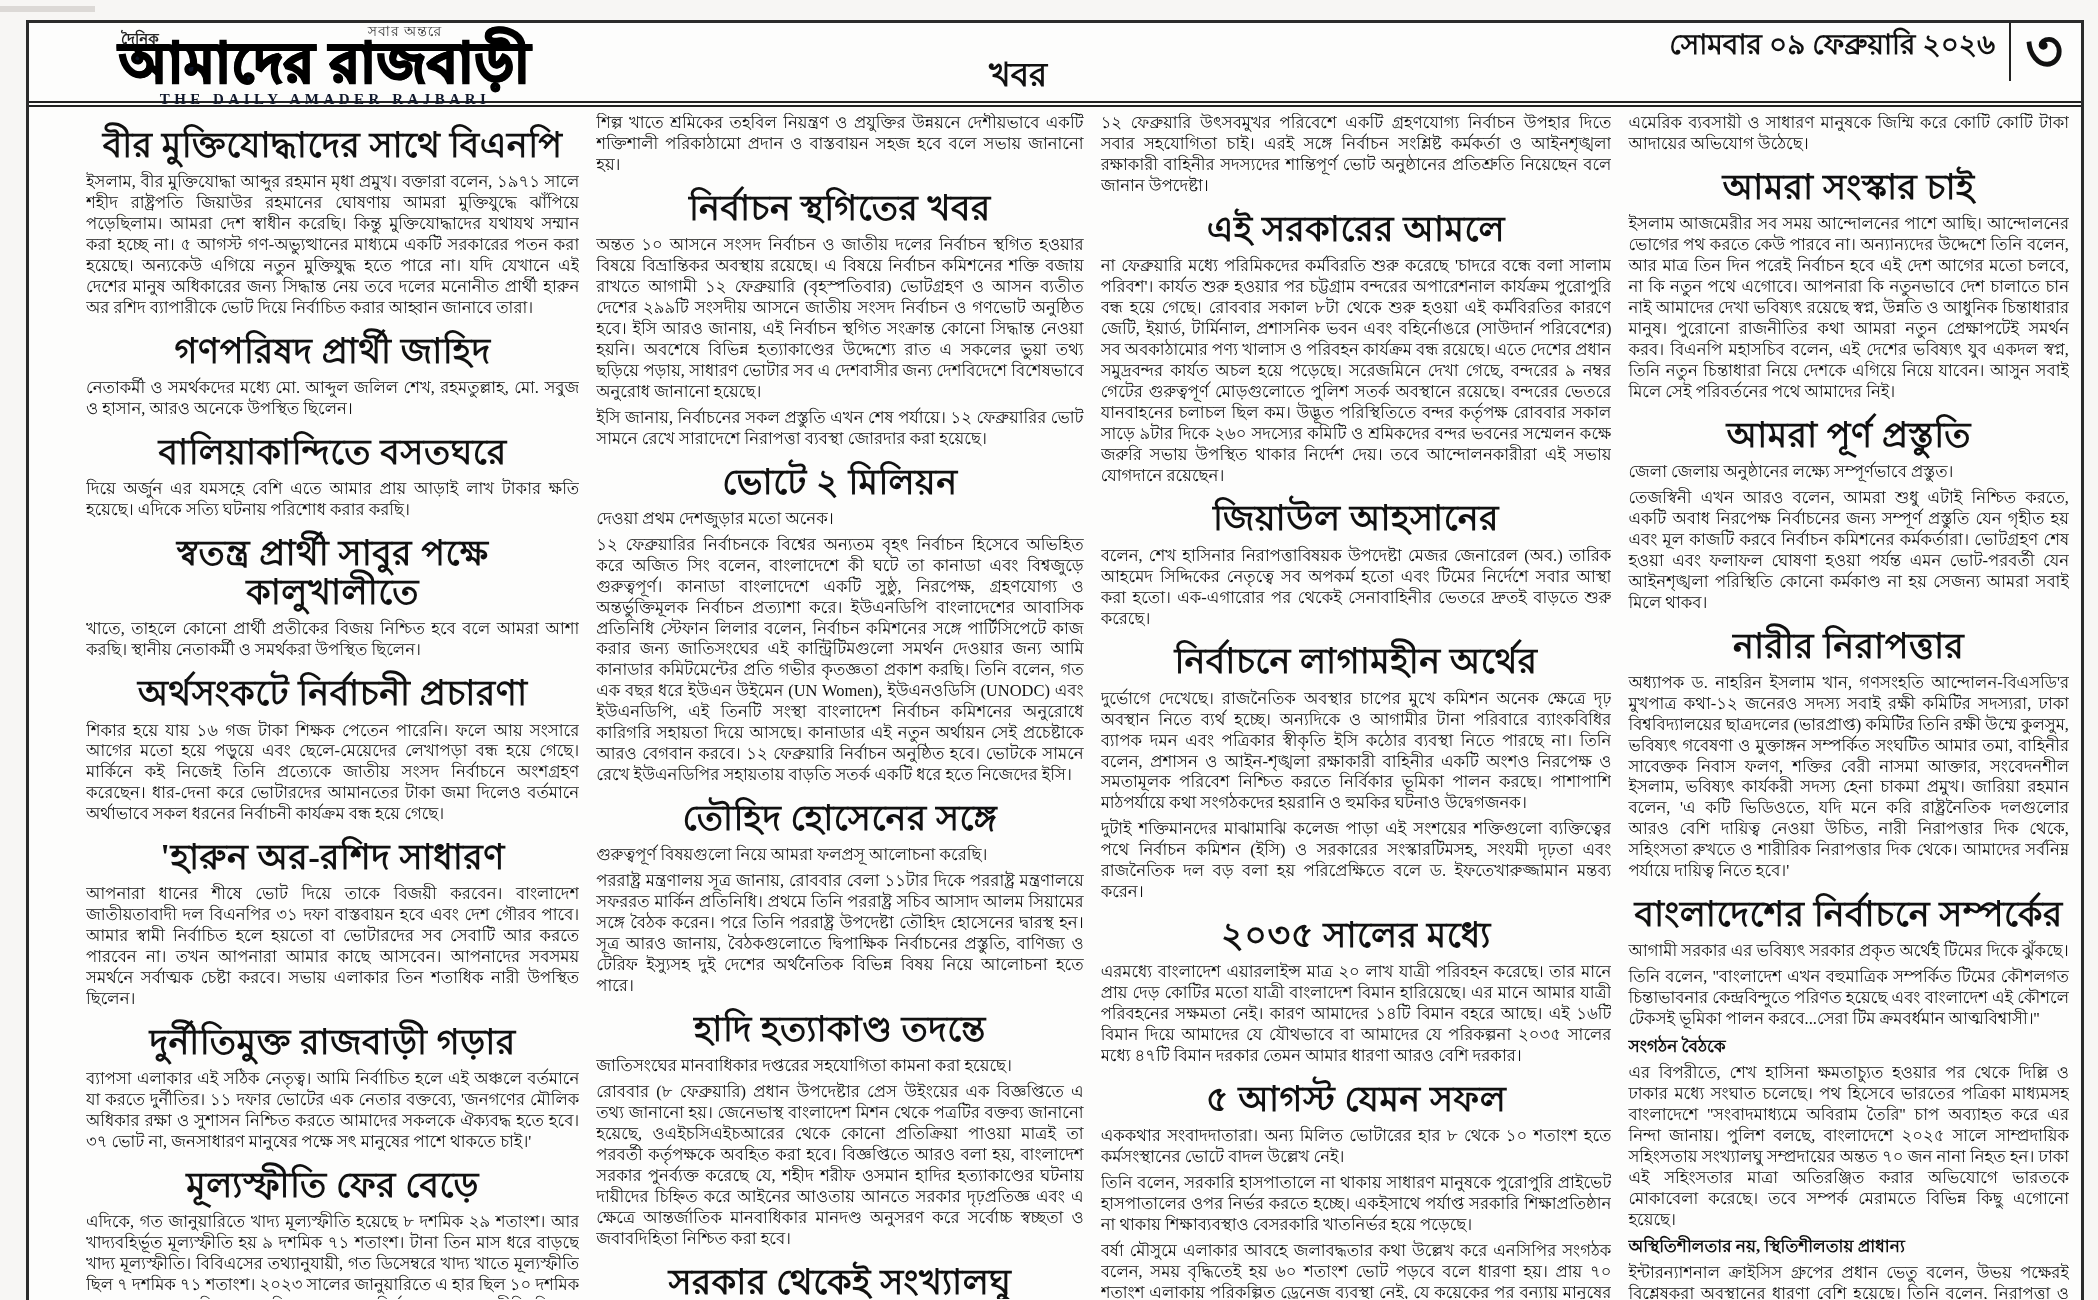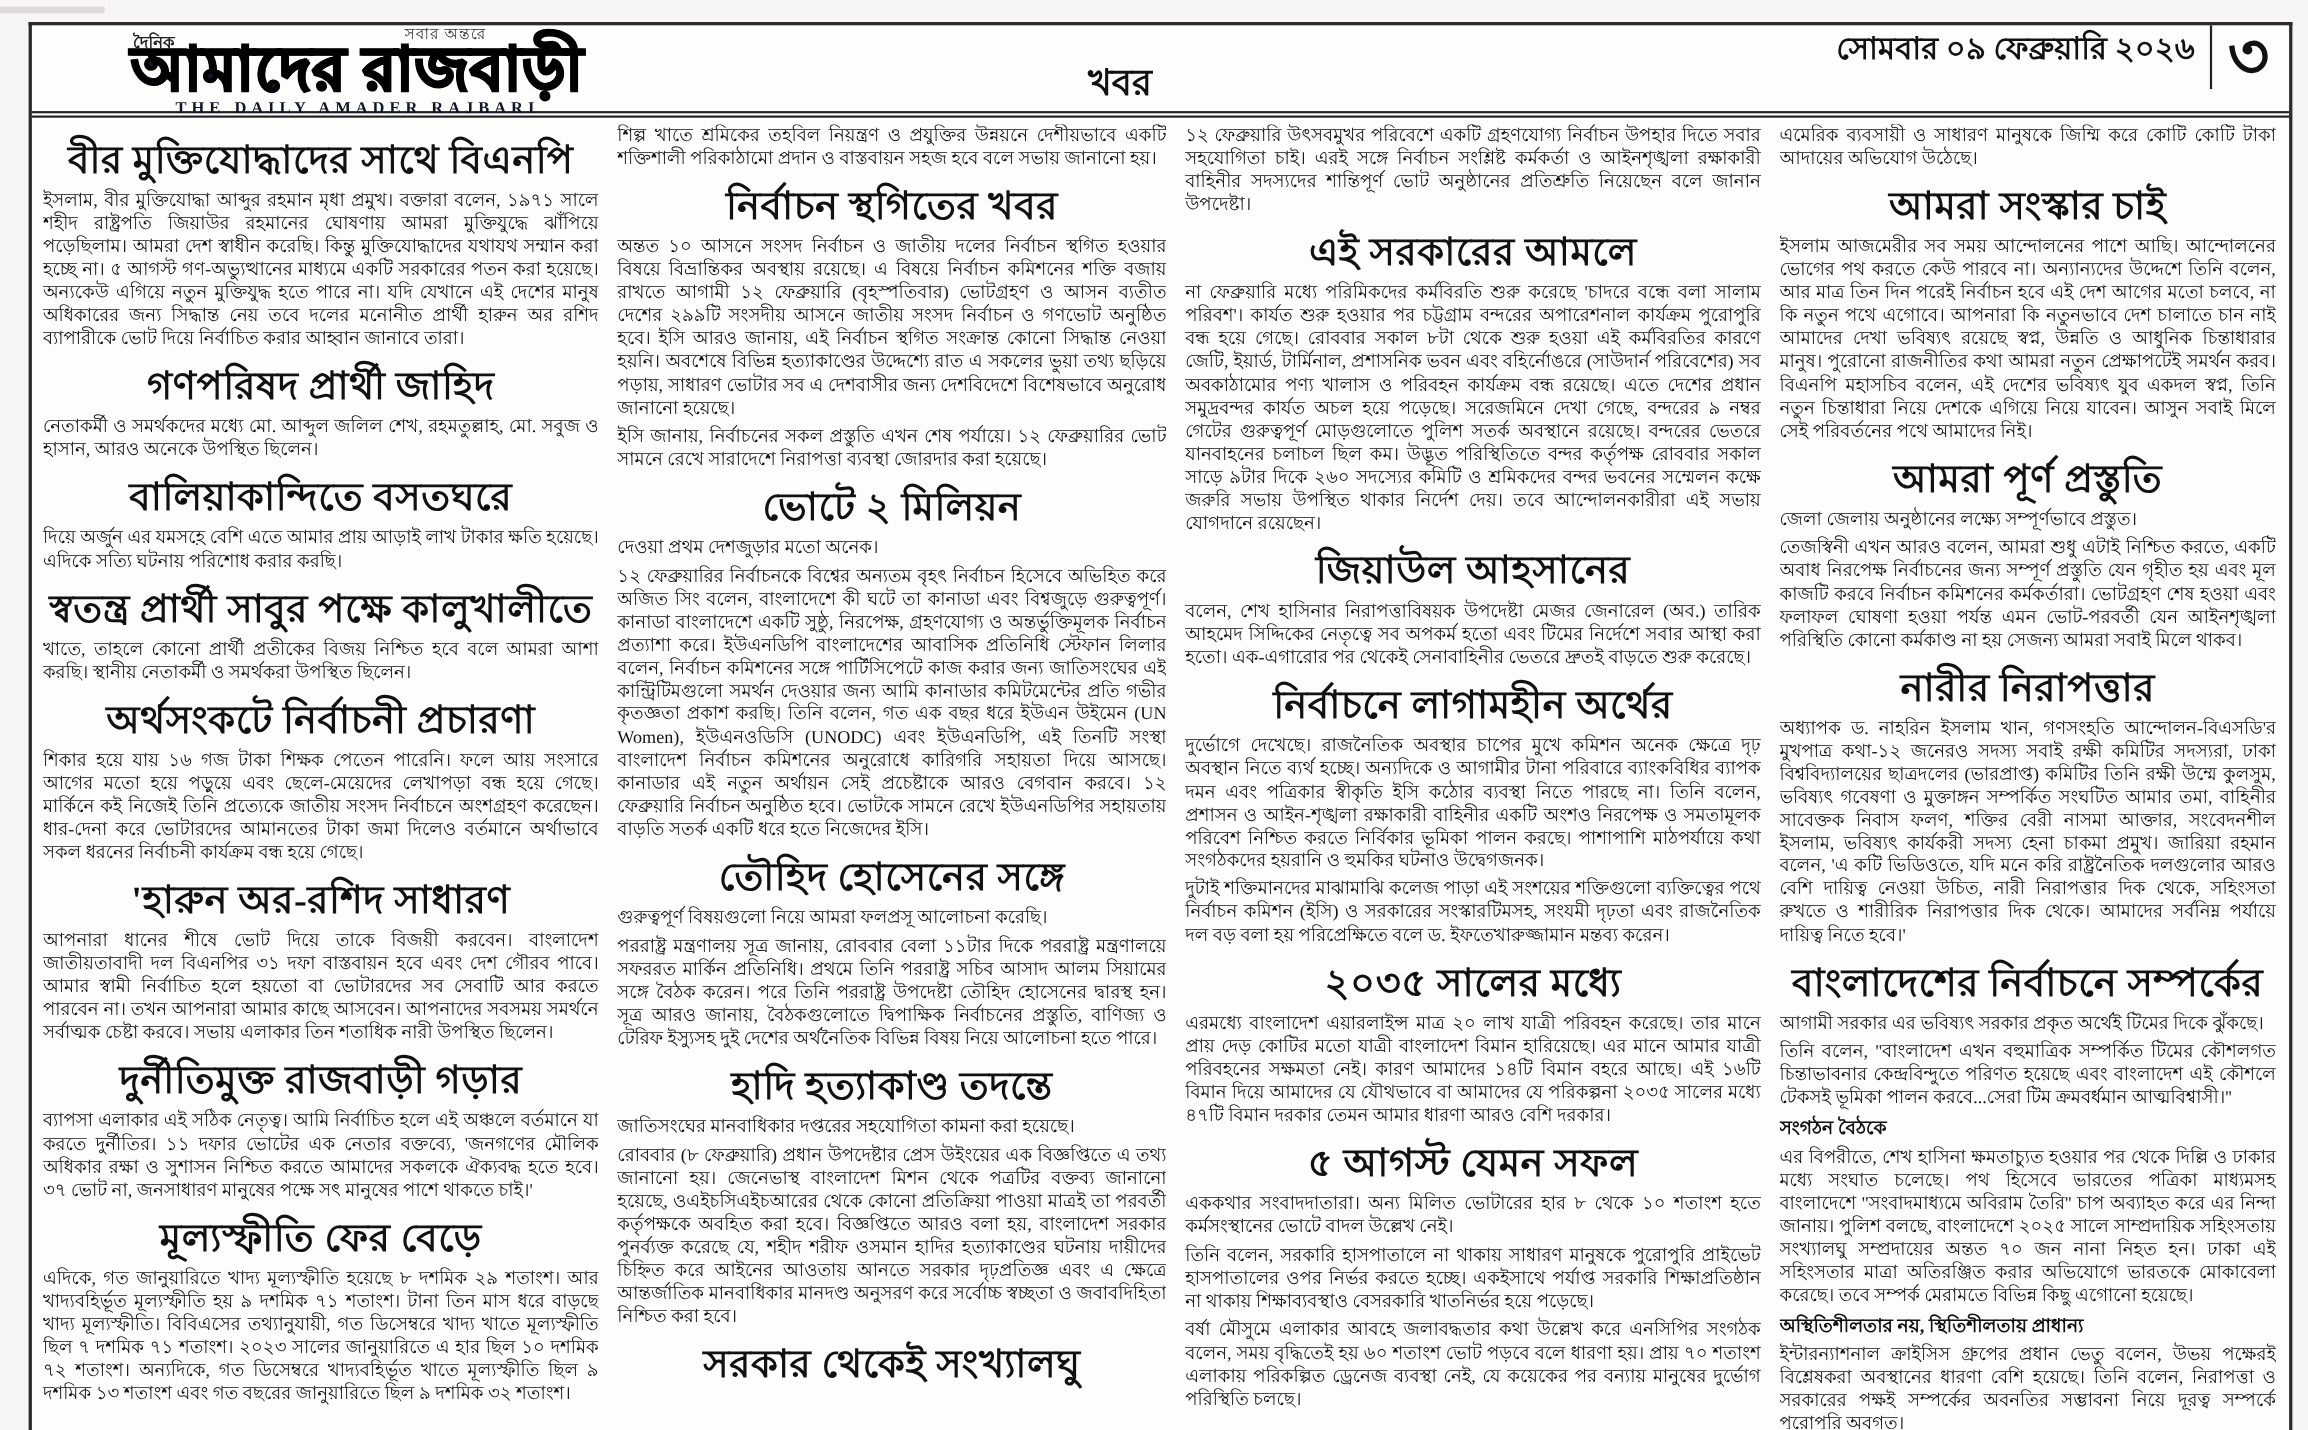--- a/index.html
+++ b/index.html
@@ -44,21 +44,21 @@
   }
   .header-right{
     position:absolute;right:8px;top:0;height:100%;display:flex;align-items:flex-start;gap:14px;
   }
   .issue-date{font-size:28px;font-weight:bold;white-space:nowrap;}
   .vdivider{width:2px;height:58px;background:#222;}
   .page-number{font-size:58px;font-weight:800;line-height:1;padding-right:10px;}
   
   .columns{
     display:flex;gap:17px;padding:6px 12px 0 10px;
-    height:1186px;overflow:hidden;box-sizing:content-box;
+    height:1186px;overflow:hidden;box-sizing:content-box;margin-left:47px;
   }
   .col{overflow:hidden;}
   .col:nth-child(1){width:506px;}
   .col:nth-child(2){width:500px;}
   .col:nth-child(3){width:524px;}
   .col:nth-child(4){width:452px;}
   .col h2{
     font-size:35px;font-weight:800;text-align:center;line-height:1.12;
     margin:13px 0 7px 0;letter-spacing:.5px;
   }

